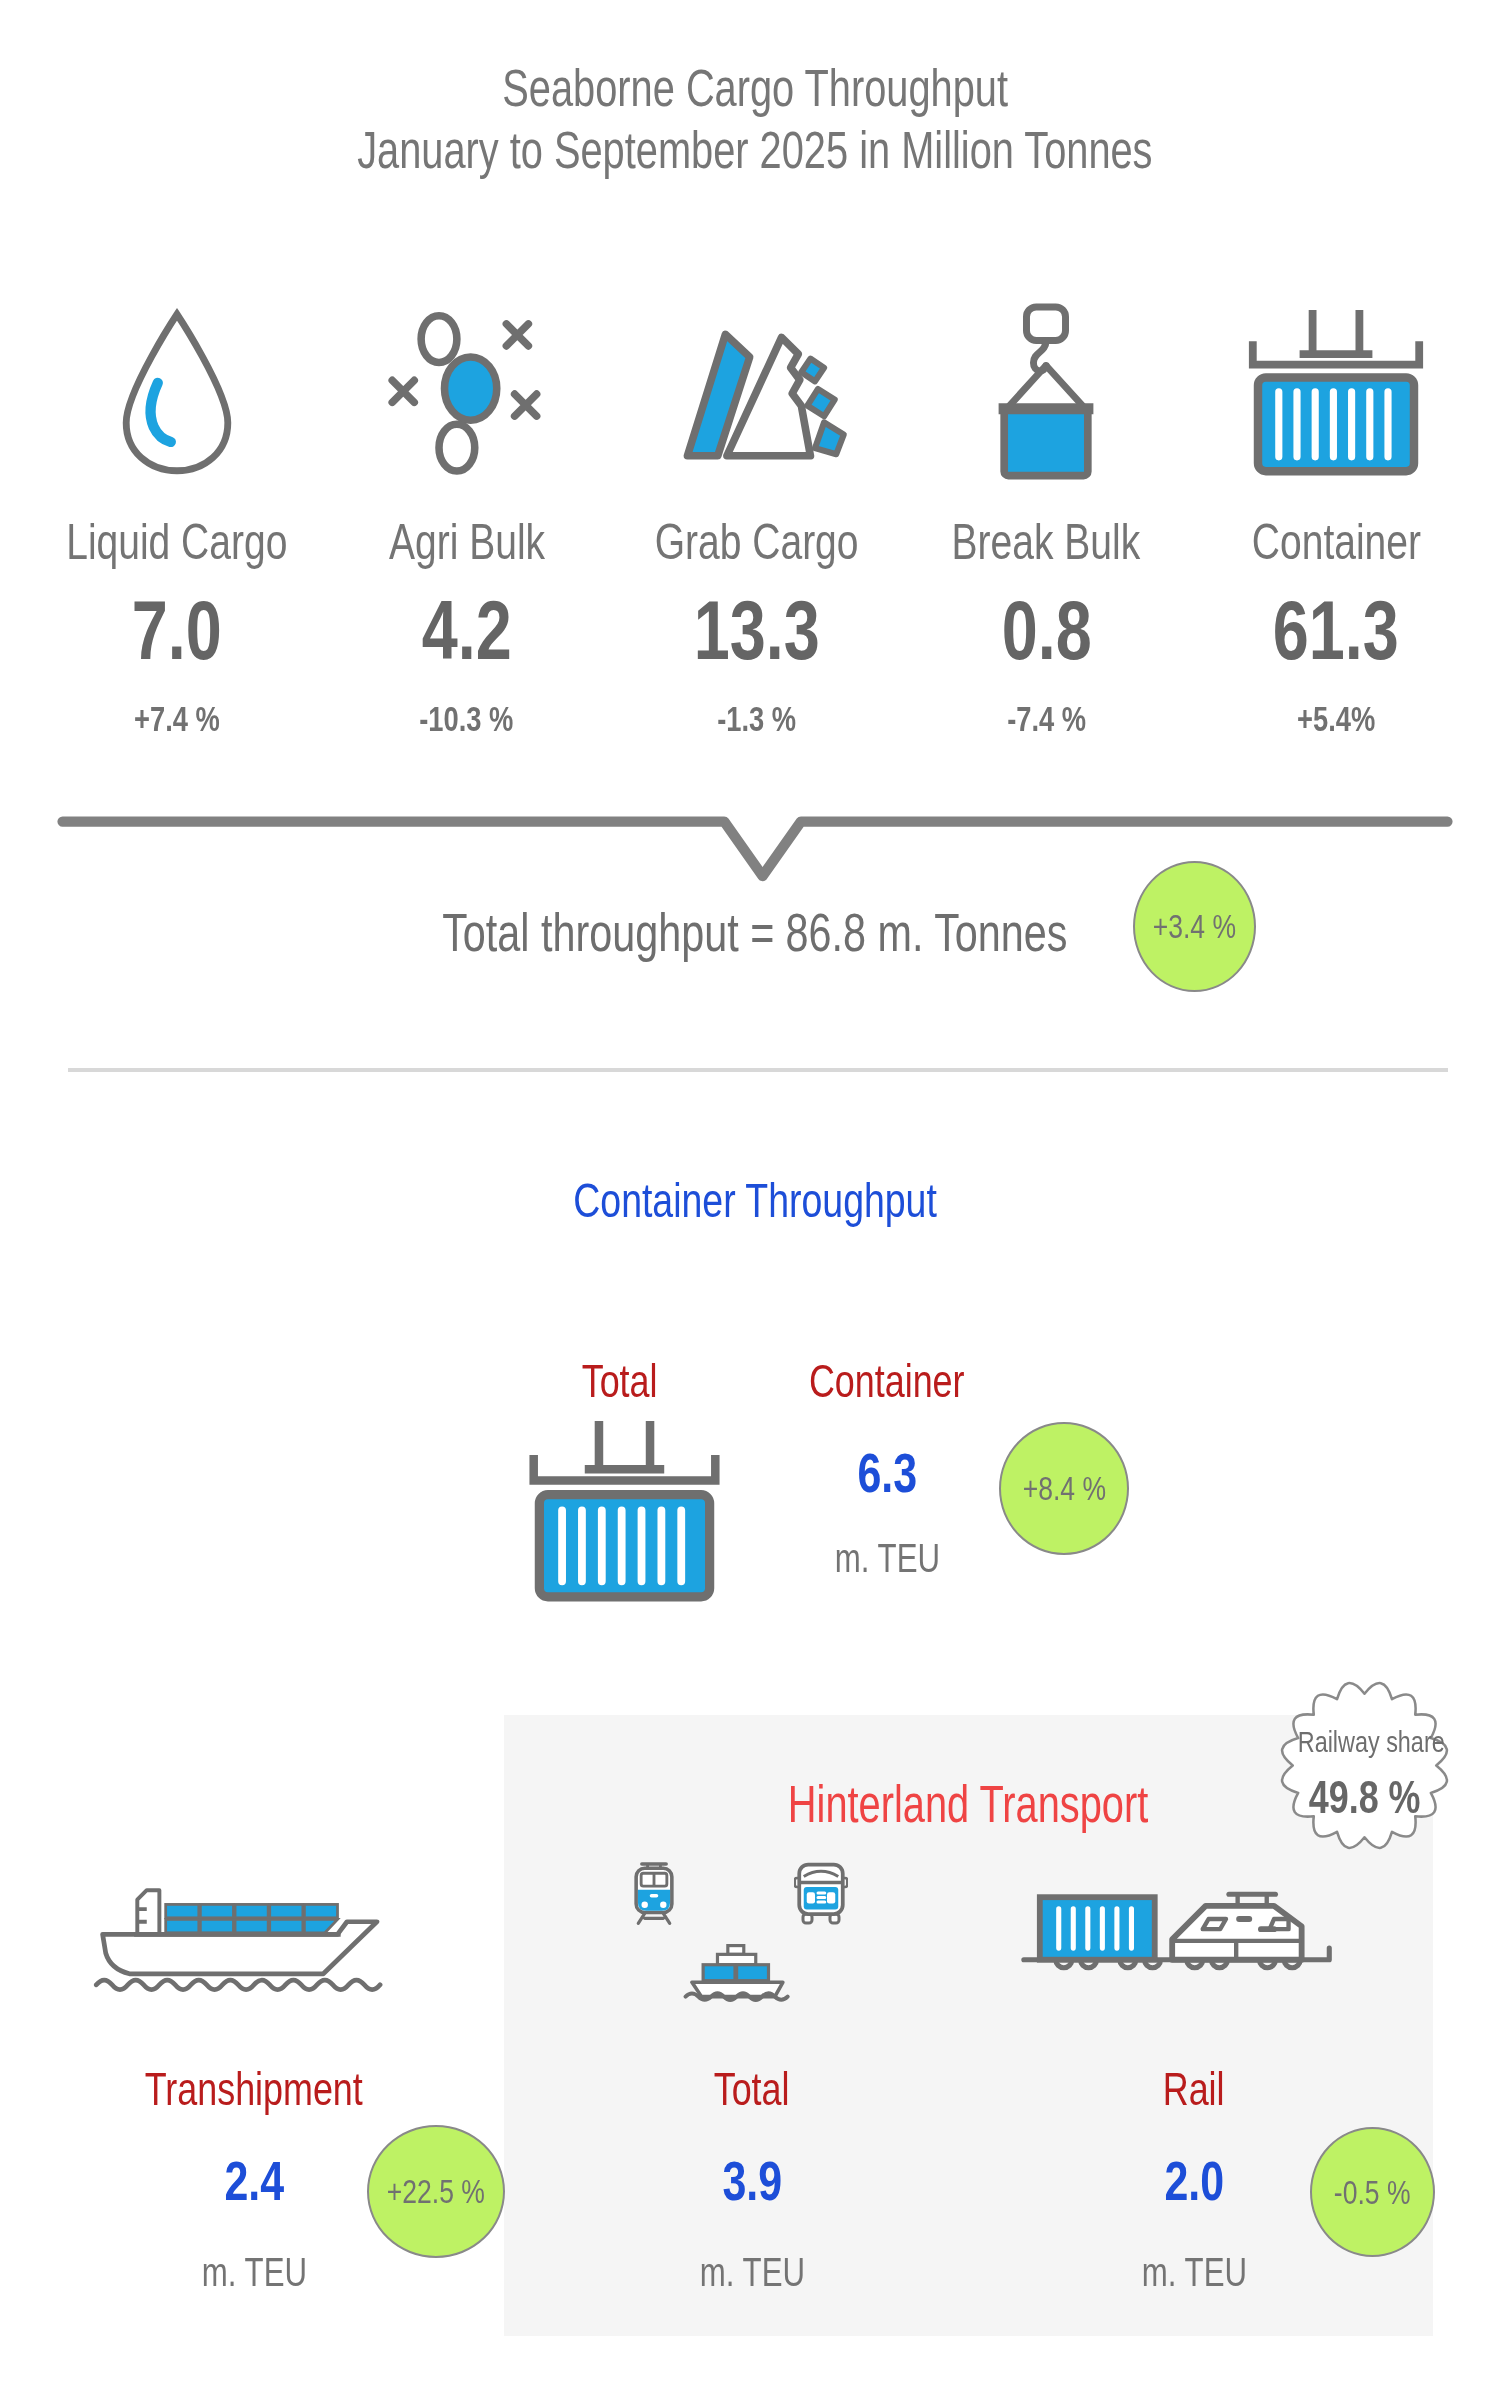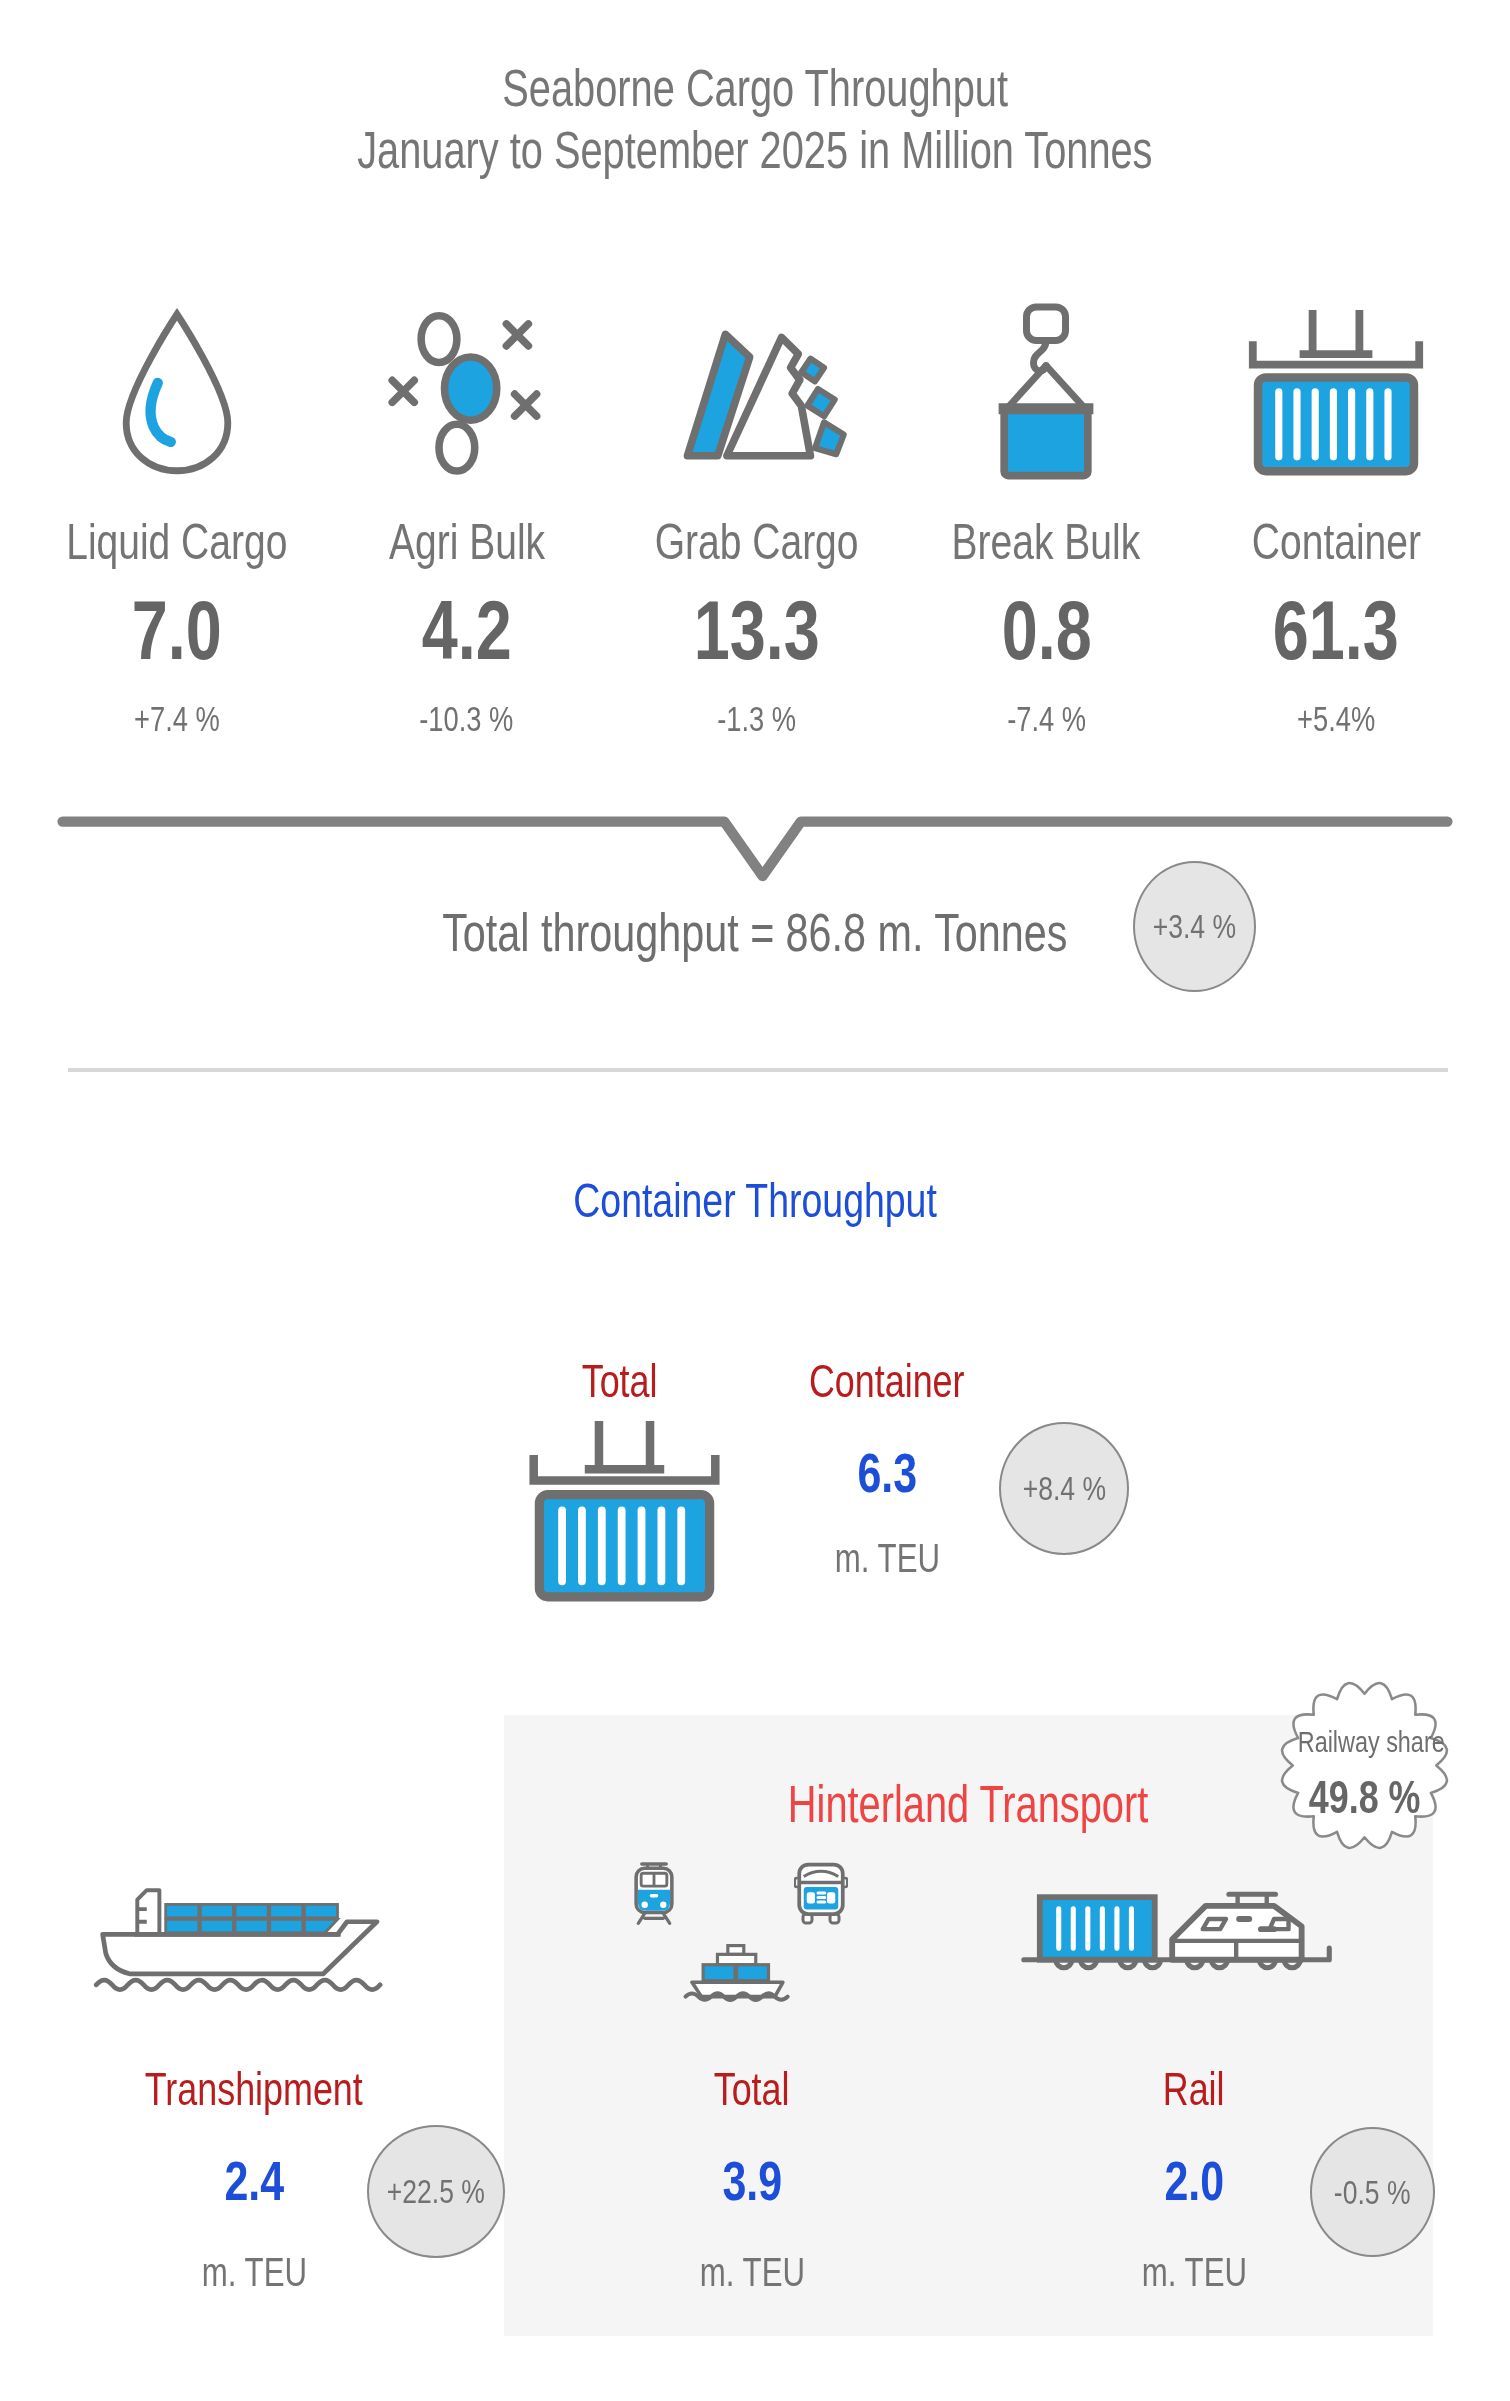--- a/index.html
+++ b/index.html
@@ -11,29 +11,29 @@
 
   .sb-title { position:absolute; left:0; top:58px; width:1510px; text-align:center;
               font-size:51px; line-height:62px; color:#767676; font-weight:500; }
 
   .cargo-row { position:absolute; left:32px; top:280px; width:1449px;
                display:grid; grid-template-columns:repeat(5,1fr); }
   .cargo-cell { display:flex; flex-direction:column; align-items:center; text-align:center; }
   .icon-box { height:224px; display:flex; align-items:center; justify-content:center; }
   .lbl { margin-top:12.8px; font-size:50px; line-height:50px; color:#747474; font-weight:500; }
   .val { margin-top:22.4px; font-size:83px; line-height:83px; font-weight:700; color:#656565; }
-  .chg { margin-top:29px; font-size:35px; line-height:35px; color:#717171; }
+  .chg { margin-top:29px; font-size:35px; line-height:35px; color:#717171;font-weight:bold; }
 
   .bracket { position:absolute; left:0; top:796px; }
   .total-line { position:absolute; left:0; top:898px; width:1510px; text-align:center;
                 font-size:53px; line-height:69px; color:#6e6e6e; }
   .gap { margin-left:14.4px; }
 
   .pct-circle { position:absolute; box-sizing:border-box; border:2.4px solid #898989; border-radius:50%;
-                background:#e5e5e5; display:flex; align-items:center; justify-content:center;
+                background:#bef264; display:flex; align-items:center; justify-content:center;
                 font-size:34px; color:#717171; }
 
   .divider { position:absolute; left:68px; top:1068px; width:1380px; height:4px; background:#d8d8d8; }
 
   .ct-title { position:absolute; left:0; top:1170px; width:1510px; text-align:center;
               font-size:48px; line-height:61px; color:#1d4ed8; font-weight:500; }
   .sub-lbl { position:absolute; font-size:46px; line-height:51px; color:#b91c1c; text-align:center; font-weight:500; }
   .big-num { position:absolute; font-size:55px; line-height:94px; font-weight:700; color:#1d4ed8; text-align:center; }
   .unit    { position:absolute; font-size:40px; line-height:48px; color:#747474; text-align:center; }
 

